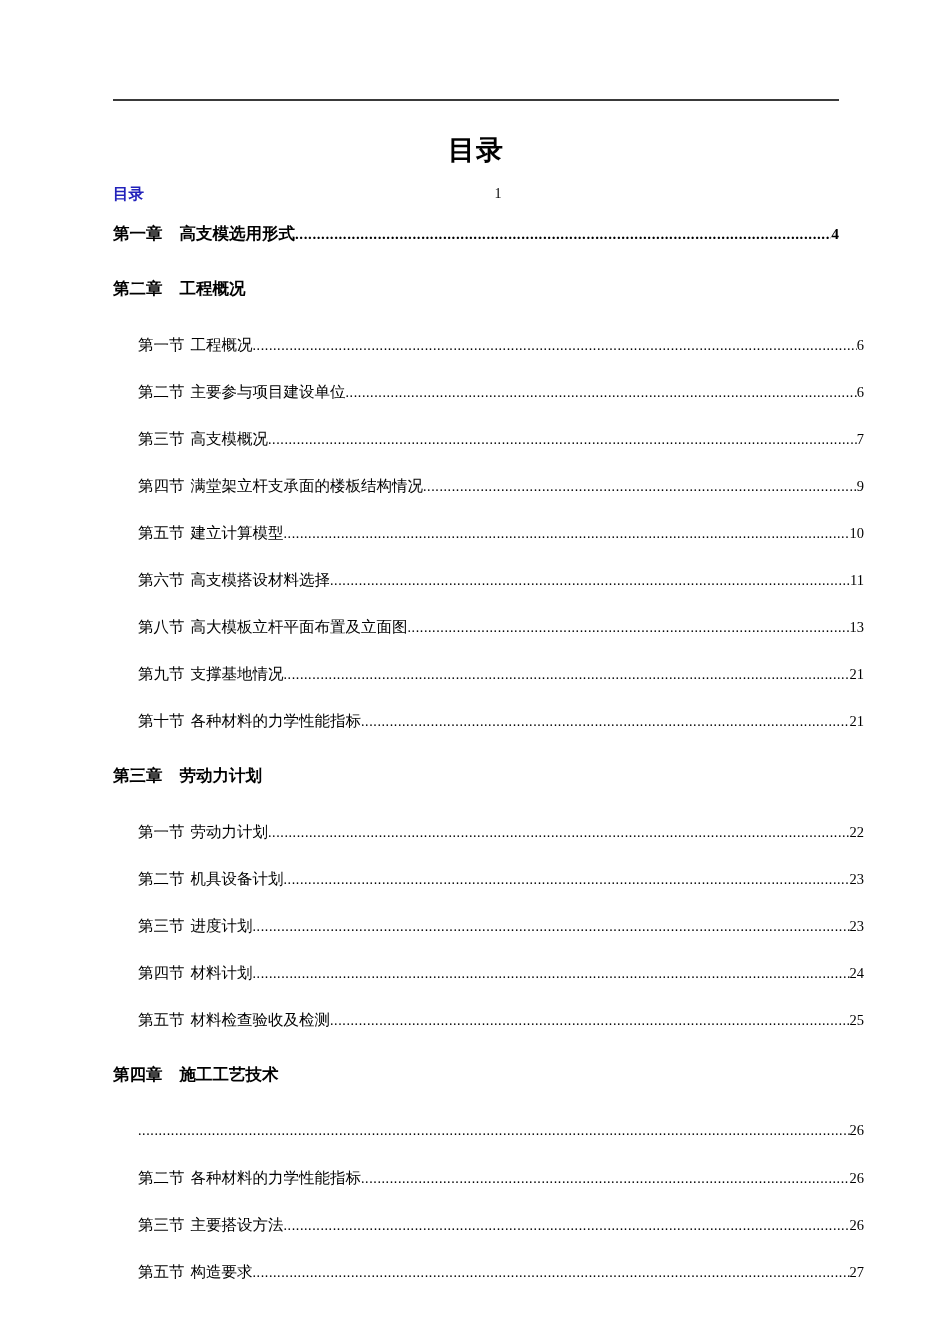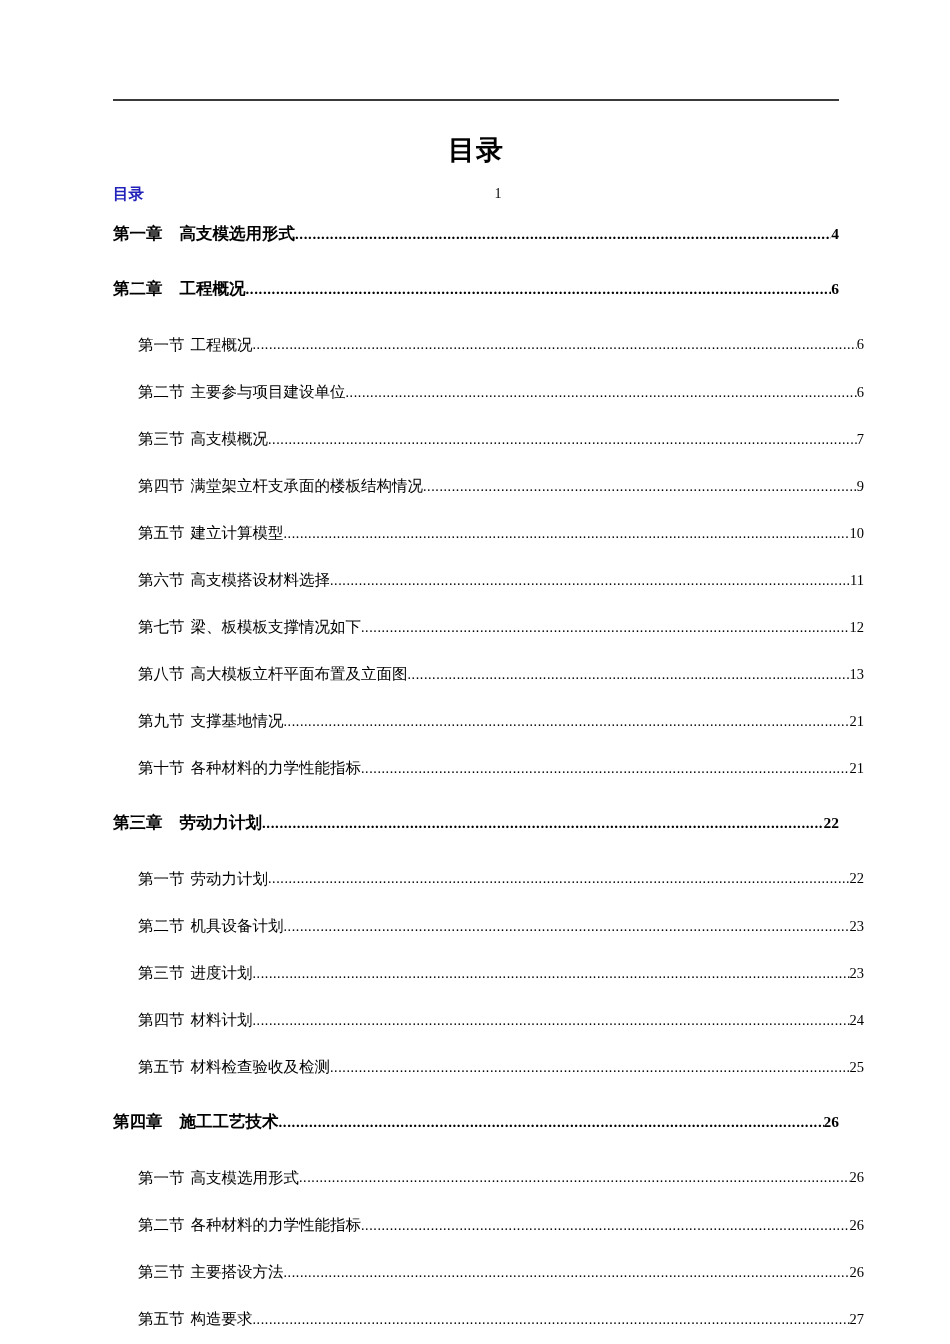--- a/index.html
+++ b/index.html
@@ -144,22 +144,22 @@
   .row-sec .toc-dots { height: 47px; }
   .row-sec .toc-dots::after {
     line-height: 47px;
     font-size: 14px;
     letter-spacing: 0.6px;
   }
   .row-sec .toc-label .num { margin-right: 6px; }
   .row-sec .toc-page { font-size: 14.5px; }
 
   
-  .gap-before-ch { margin-top: 9px; }
-  .gap-after-ch { margin-top: 9px; align-items: flex-end; }
+  .gap-before-ch { margin-top: 9px; flex-direction: column; }
+  .gap-after-ch { margin-top: 9px; }
 </style>
 </head>
 <body>
 
 <div class="page">
 
   <div class="header-rule"></div>
 
   <div class="doc-title">目录</div>
 
@@ -205,25 +205,20 @@
           <span class="toc-label"><span class="num">第五节</span><span class="ttl">建立计算模型</span></span>
           <span class="toc-dots"></span>
           <span class="toc-page">10</span>
         </div>
         <div class="toc-row row-sec">
           <span class="toc-label"><span class="num">第六节</span><span class="ttl">高支模搭设材料选择</span></span>
           <span class="toc-dots"></span>
           <span class="toc-page">11</span>
         </div>
         <div class="toc-row row-sec">
-          <span class="toc-label"><span class="num">第七节</span><span class="ttl">梁、板模板支撑情况如下</span></span>
-          <span class="toc-dots"></span>
-          <span class="toc-page">12</span>
-        </div>
-        <div class="toc-row row-sec">
           <span class="toc-label"><span class="num">第八节</span><span class="ttl">高大模板立杆平面布置及立面图</span></span>
           <span class="toc-dots"></span>
           <span class="toc-page">13</span>
         </div>
         <div class="toc-row row-sec">
           <span class="toc-label"><span class="num">第九节</span><span class="ttl">支撑基地情况</span></span>
           <span class="toc-dots"></span>
           <span class="toc-page">21</span>
         </div>
         <div class="toc-row row-sec">
@@ -260,21 +255,20 @@
           <span class="toc-label"><span class="num">第五节</span><span class="ttl">材料检查验收及检测</span></span>
           <span class="toc-dots"></span>
           <span class="toc-page">25</span>
         </div>
         <div class="toc-row row-ch gap-before-ch">
           <span class="toc-label"><span class="num">第四章</span><span class="ttl">施工工艺技术</span></span>
           <span class="toc-dots"></span>
           <span class="toc-page">26</span>
         </div>
         <div class="toc-row row-sec gap-after-ch">
-          <span class="toc-label"><span class="num">第一节</span><span class="ttl">高支模选用形式</span></span>
           <span class="toc-dots"></span>
           <span class="toc-page">26</span>
         </div>
         <div class="toc-row row-sec">
           <span class="toc-label"><span class="num">第二节</span><span class="ttl">各种材料的力学性能指标</span></span>
           <span class="toc-dots"></span>
           <span class="toc-page">26</span>
         </div>
         <div class="toc-row row-sec">
           <span class="toc-label"><span class="num">第三节</span><span class="ttl">主要搭设方法</span></span>

